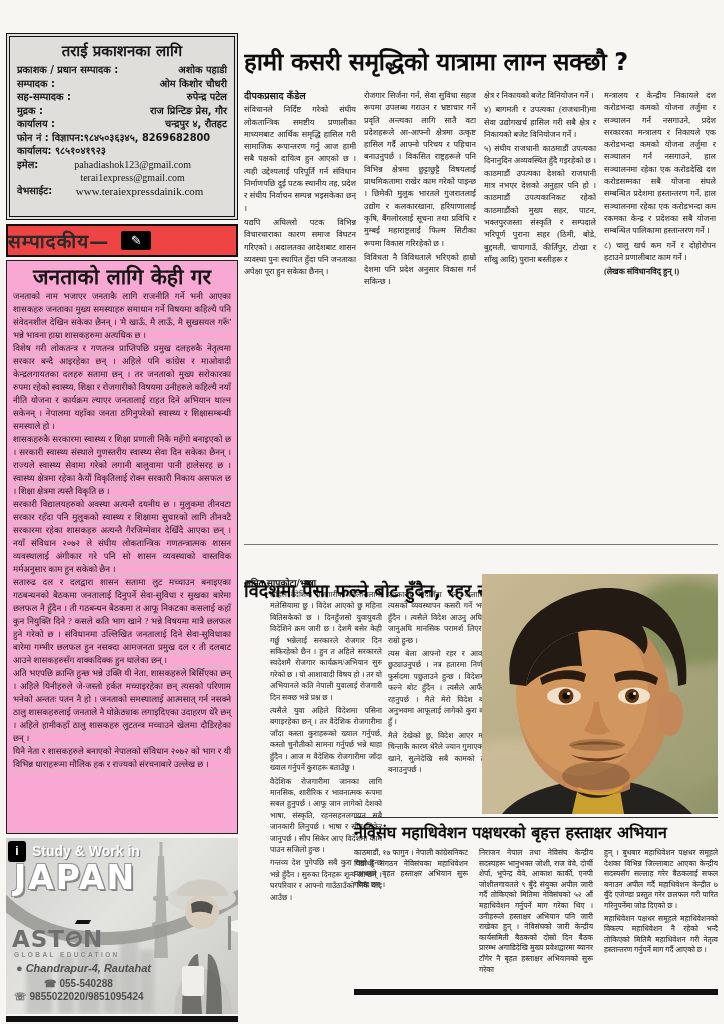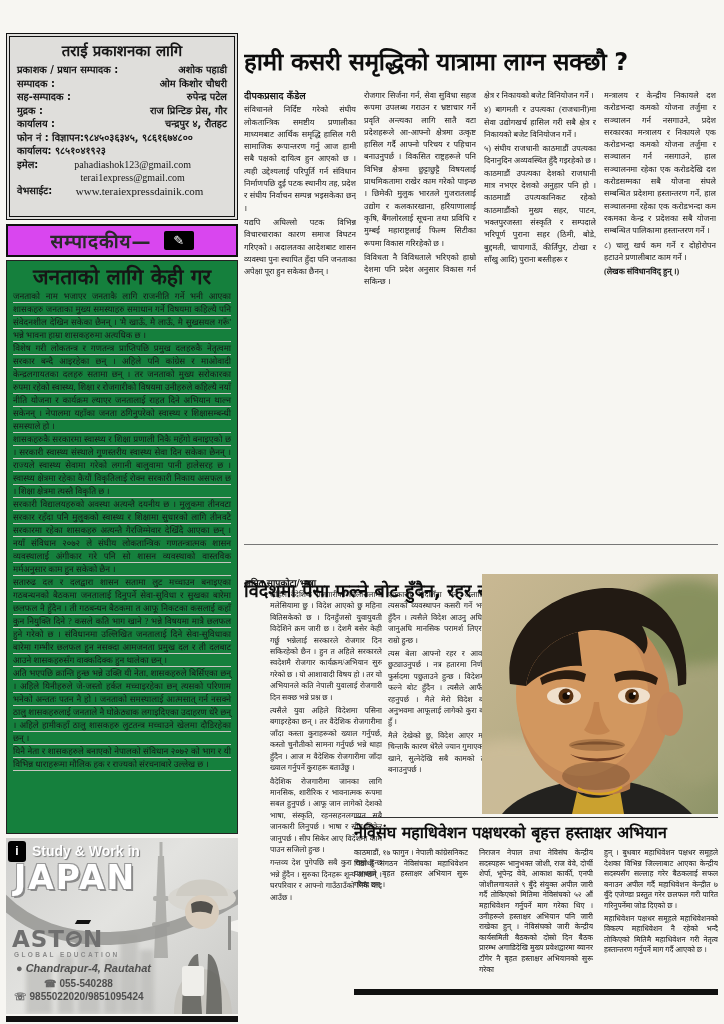--- a/index.html
+++ b/index.html
@@ -20,26 +20,26 @@
           border:4px double #111;box-sizing:border-box;padding:3px 7px;font-family:"DejaVu Sans",sans-serif;}
   #pubbox .ptitle{text-align:center;font-size:15px;font-weight:bold;margin-bottom:3px;}
   #pubbox .prow{display:flex;justify-content:space-between;font-size:9.8px;font-weight:bold;line-height:13.5px;}
   #pubbox .pline{font-size:9.8px;font-weight:bold;line-height:13.5px;}
   #pubbox .pemail{display:flex;font-size:9.8px;font-weight:bold;line-height:13px;}
   #pubbox .pemail .vals{font-family:"Liberation Serif",serif;font-weight:normal;font-size:10px;
           flex:1;text-align:center;}
   #pubbox .pweb{display:flex;font-size:9.8px;font-weight:bold;line-height:14px;}
   #pubbox .pweb .val{font-family:"Liberation Serif",serif;font-weight:normal;font-size:11px;flex:1;text-align:center;}
   #edlabel{position:absolute;left:6px;top:224px;width:232px;height:33px;border:2px solid #111;
-          background:#d946ef;box-sizing:border-box;display:flex;align-items:center;justify-content:center;gap:12px;}
+          background:#ef4444;box-sizing:border-box;display:flex;align-items:center;gap:12px;}
   #edlabel .t{font-size:19px;font-weight:bold;letter-spacing:1px;color:#2a2a2a;font-family:"DejaVu Sans",sans-serif;}
   #edlabel .pen{width:30px;height:19px;background:#000;color:#fff;font-size:13px;line-height:19px;
           text-align:center;border-radius:2px;}
   #edbody{position:absolute;left:6px;top:260px;width:232px;height:574px;border:1.5px solid #222;
-          box-sizing:border-box;padding:3px 6px;overflow:hidden;background:#15803d;}
+          box-sizing:border-box;padding:3px 6px;overflow:hidden;background:#f9a8d4;}
   #edbody .ehead{text-align:center;font-size:21px;font-weight:bold;line-height:26px;
           font-family:"DejaVu Sans",sans-serif;}
   #edbody .etext{font-size:8.6px;line-height:13px;text-align:justify;
           background:repeating-linear-gradient(to bottom,transparent 0,transparent 12px,#c6c6c0 12px,#c6c6c0 13px);}
   #edbody .etext p{margin:0;}
   
   .headline{position:absolute;font-family:"DejaVu Sans",sans-serif;font-weight:bold;color:#0d0d0d;
           white-space:nowrap;overflow:hidden;}
   #a1head{left:244px;top:42px;width:476px;font-size:24px;line-height:40px;letter-spacing:-0.3px;}
   .byline{font-weight:bold;font-family:"DejaVu Sans",sans-serif;}
@@ -107,21 +107,21 @@
       <span>रुपेन्द्र पटेल</span>
     </div>
     <div class="prow">
       <span>मुद्रक :</span>
       <span>राज प्रिन्टिङ प्रेस, गौर</span>
     </div>
     <div class="prow">
       <span>कार्यालय :</span>
       <span>चन्द्रपुर ४, रौतहट</span>
     </div>
-    <div class="pline">फोन नं : विज्ञापन:९८४५०३६३४५, ९८६१६७४८००</div>
+    <div class="pline">फोन नं : विज्ञापन:९८४५०३६३४५, 8269682800</div>
     <div class="pline">कार्यालय: ९८५१०४१९२३</div>
     <div class="pemail">
       <span>इमेल:</span>
       <span class="vals">
         <span>pahadiashok123@gmail.com</span><br>
         <span>terai1express@gmail.com</span>
       </span>
     </div>
     <div class="pweb">
       <span>वेभसाईट:</span>

